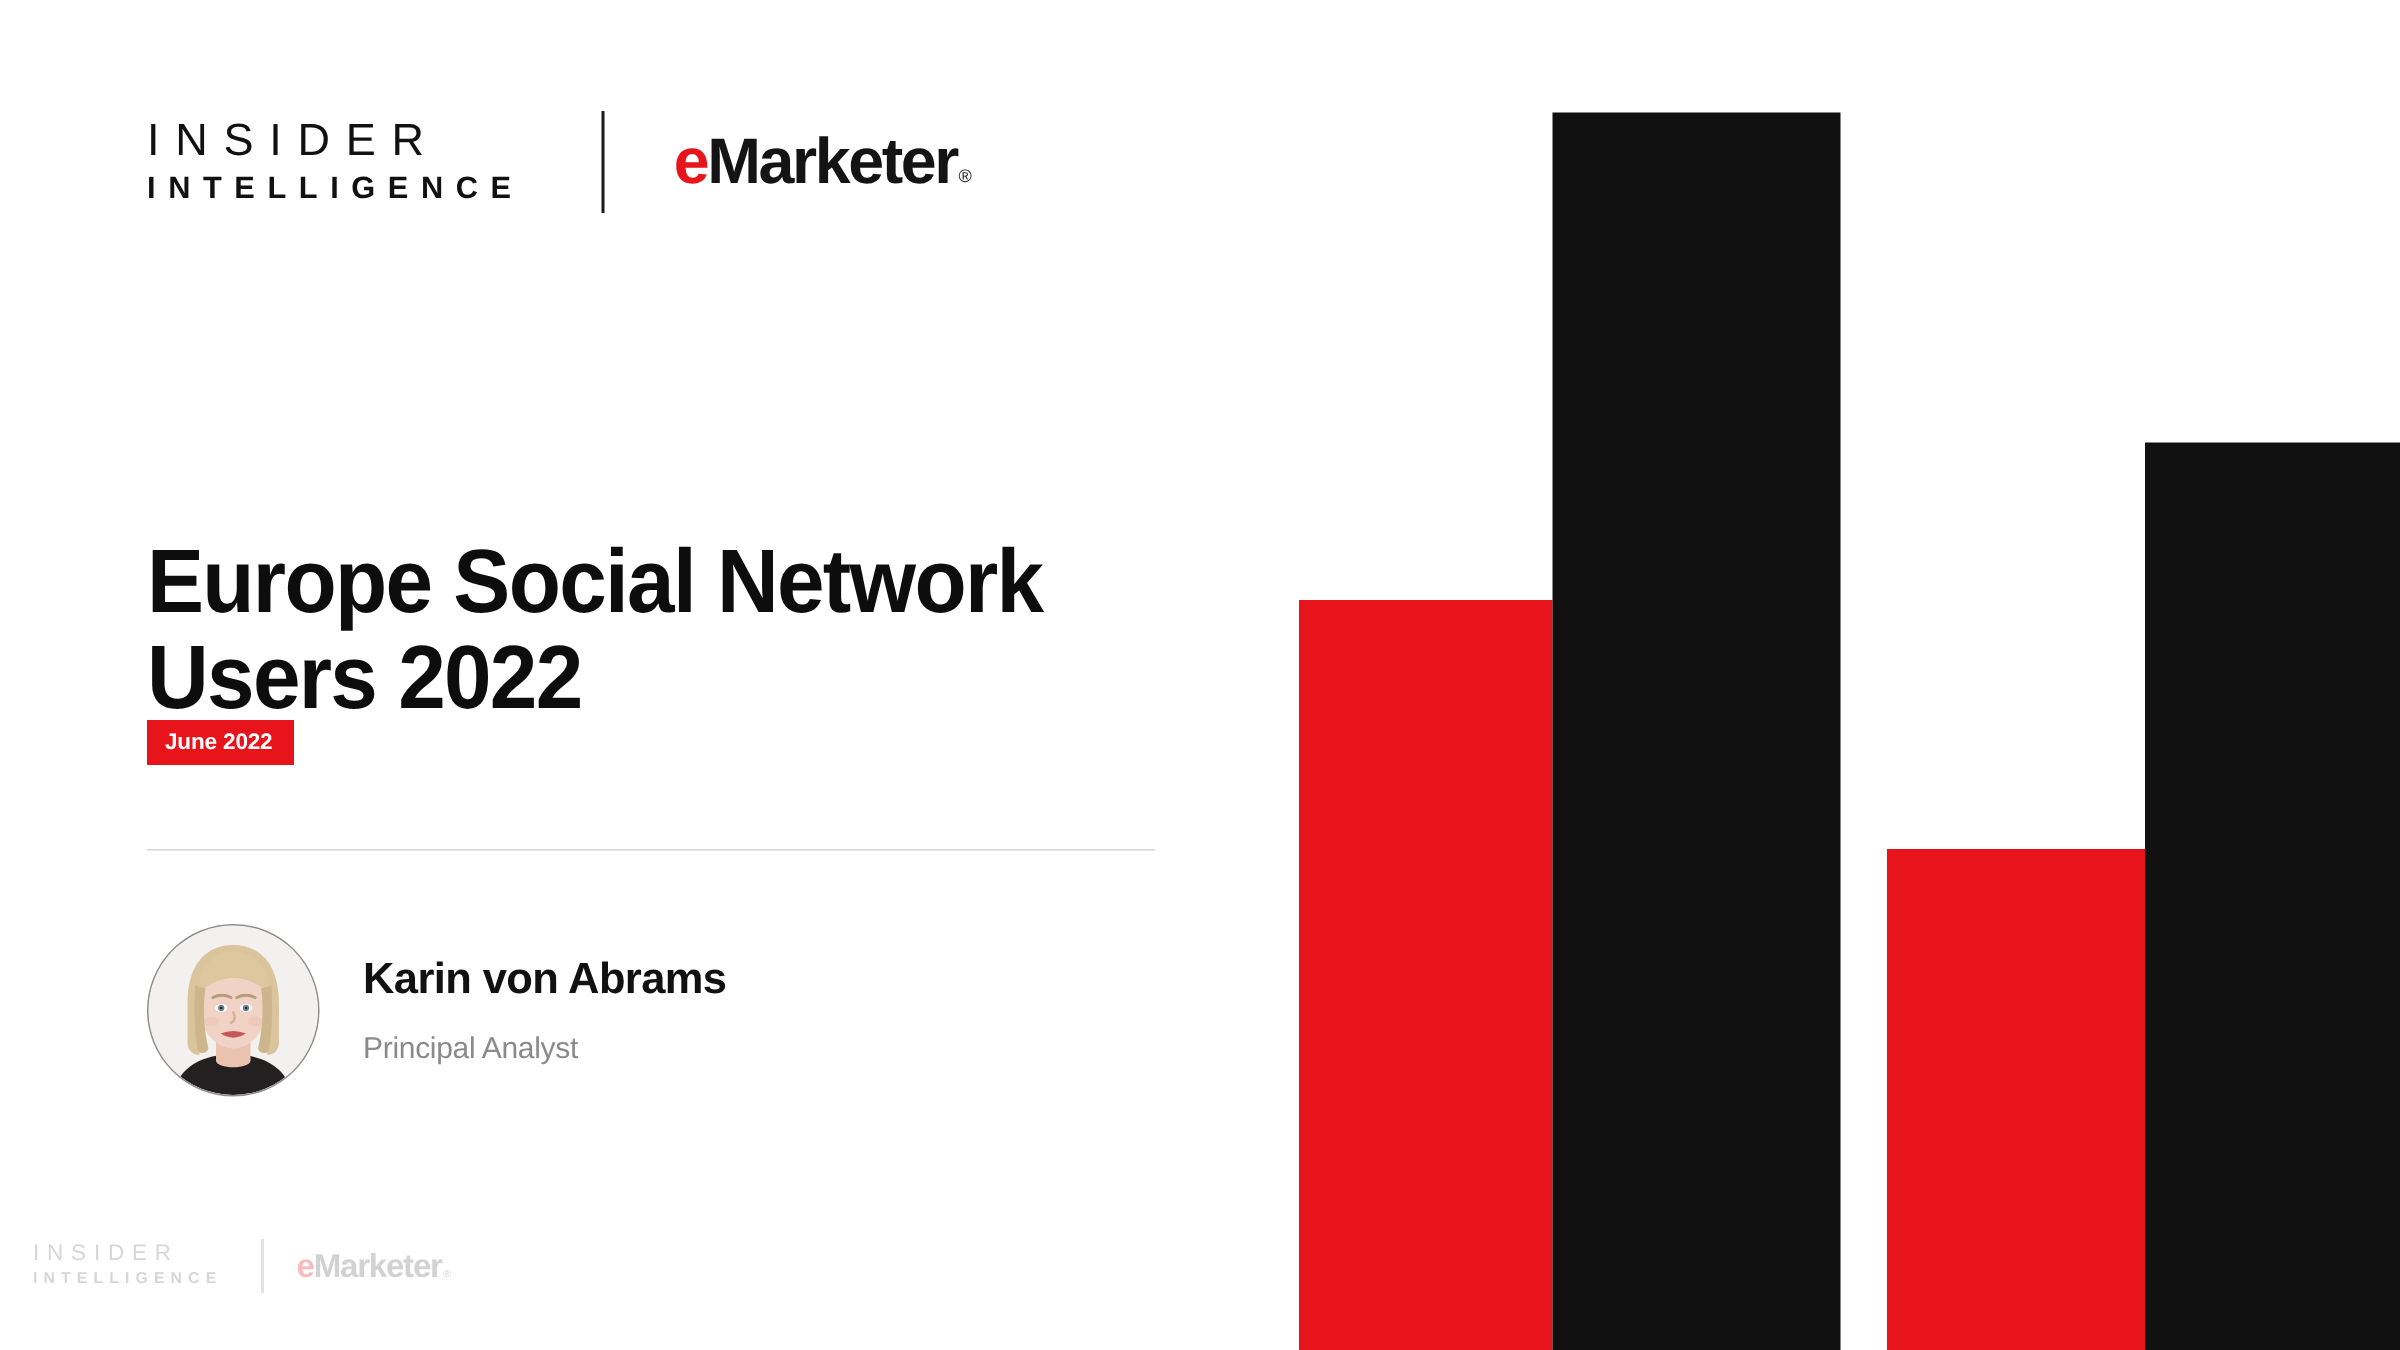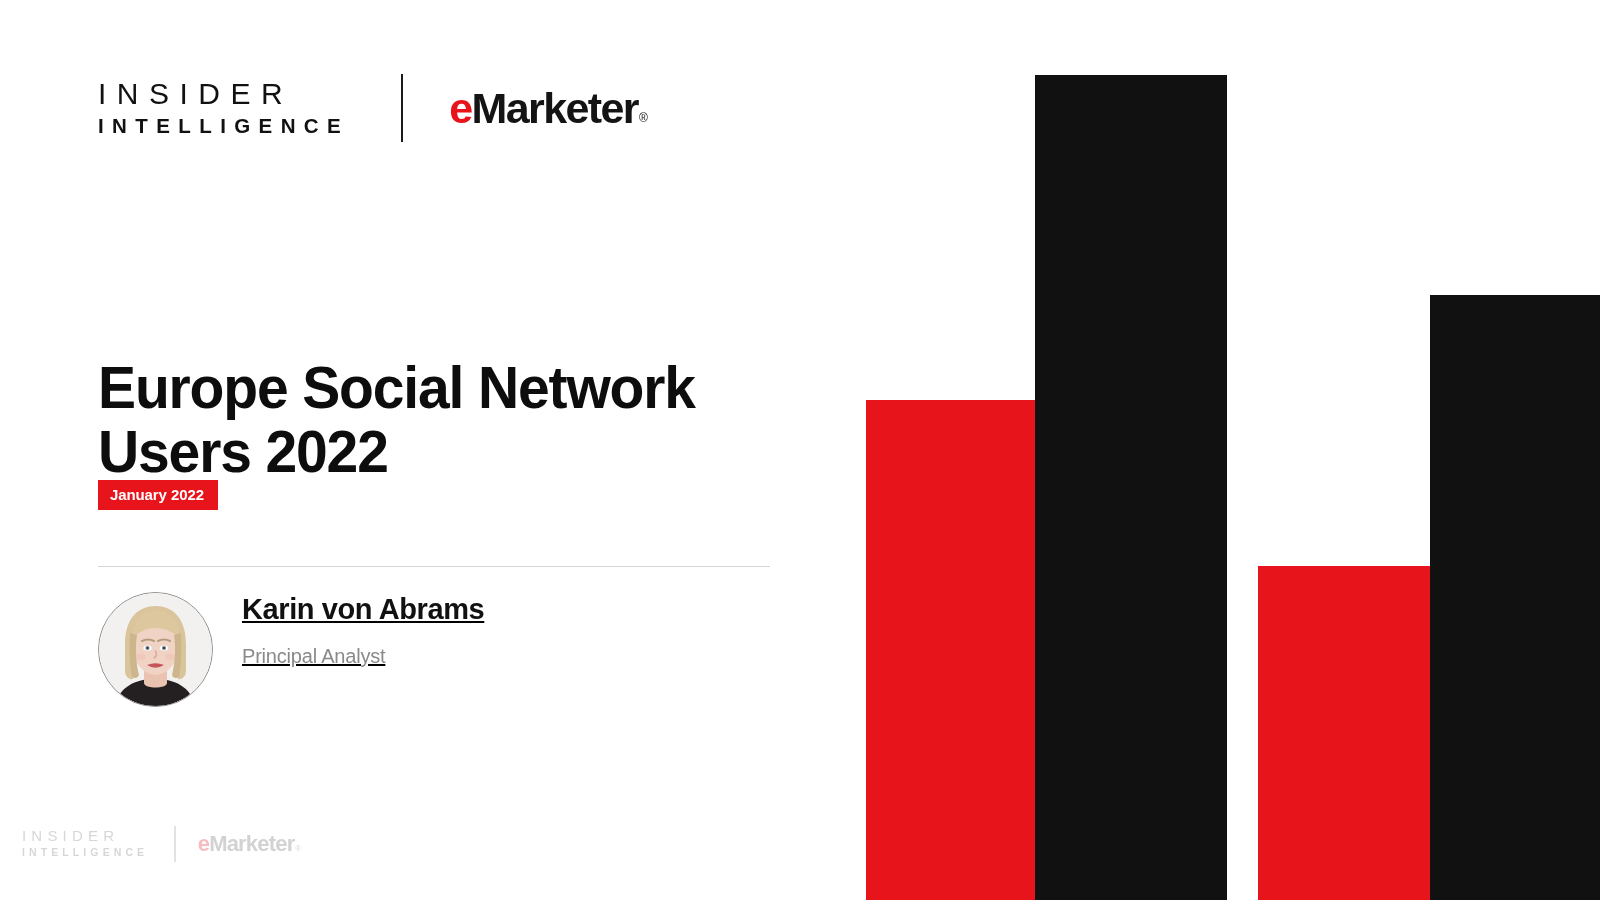--- a/index.html
+++ b/index.html
@@ -128,24 +128,23 @@
     top: 566px;
     width: 672px;
     height: 1px;
     background: #d6d6d6;
   }
 
   
   .author {
     position: absolute;
     left: 98px;
-    top: 592px;
-    display: flex;
-    align-items: flex-start;
-    text-decoration: underline;
+    top: 616px;
+    display: flex;
+    align-items: center;
   }
   .avatar {
     width: 113px;
     height: 113px;
     border-radius: 50%;
     border: 1.5px solid #8d8d8d;
     overflow: hidden;
     background: #f4f3f1;
     position: relative;
     flex: none;
@@ -246,21 +245,21 @@
     <div class="logo-divider"></div>
     <div class="em-logo">
       <span class="em-e">e</span>
         <span>Marketer</span>
         <span class="em-reg">®</span>
     </div>
   </div>
 
   <h1 class="title">Europe Social Network Users 2022</h1>
 
-  <div class="date-badge">January 2022</div>
+  <div class="date-badge">June 2022</div>
 
   <div class="divider"></div>
 
   <div class="author">
     <div class="avatar">
       <svg viewBox="0 0 113 113" xmlns="http://www.w3.org/2000/svg" aria-hidden="true">
         <defs>
           <clipPath id="circ">
               <circle cx="56.5" cy="56.5" r="56.5"></circle>
             </clipPath>

